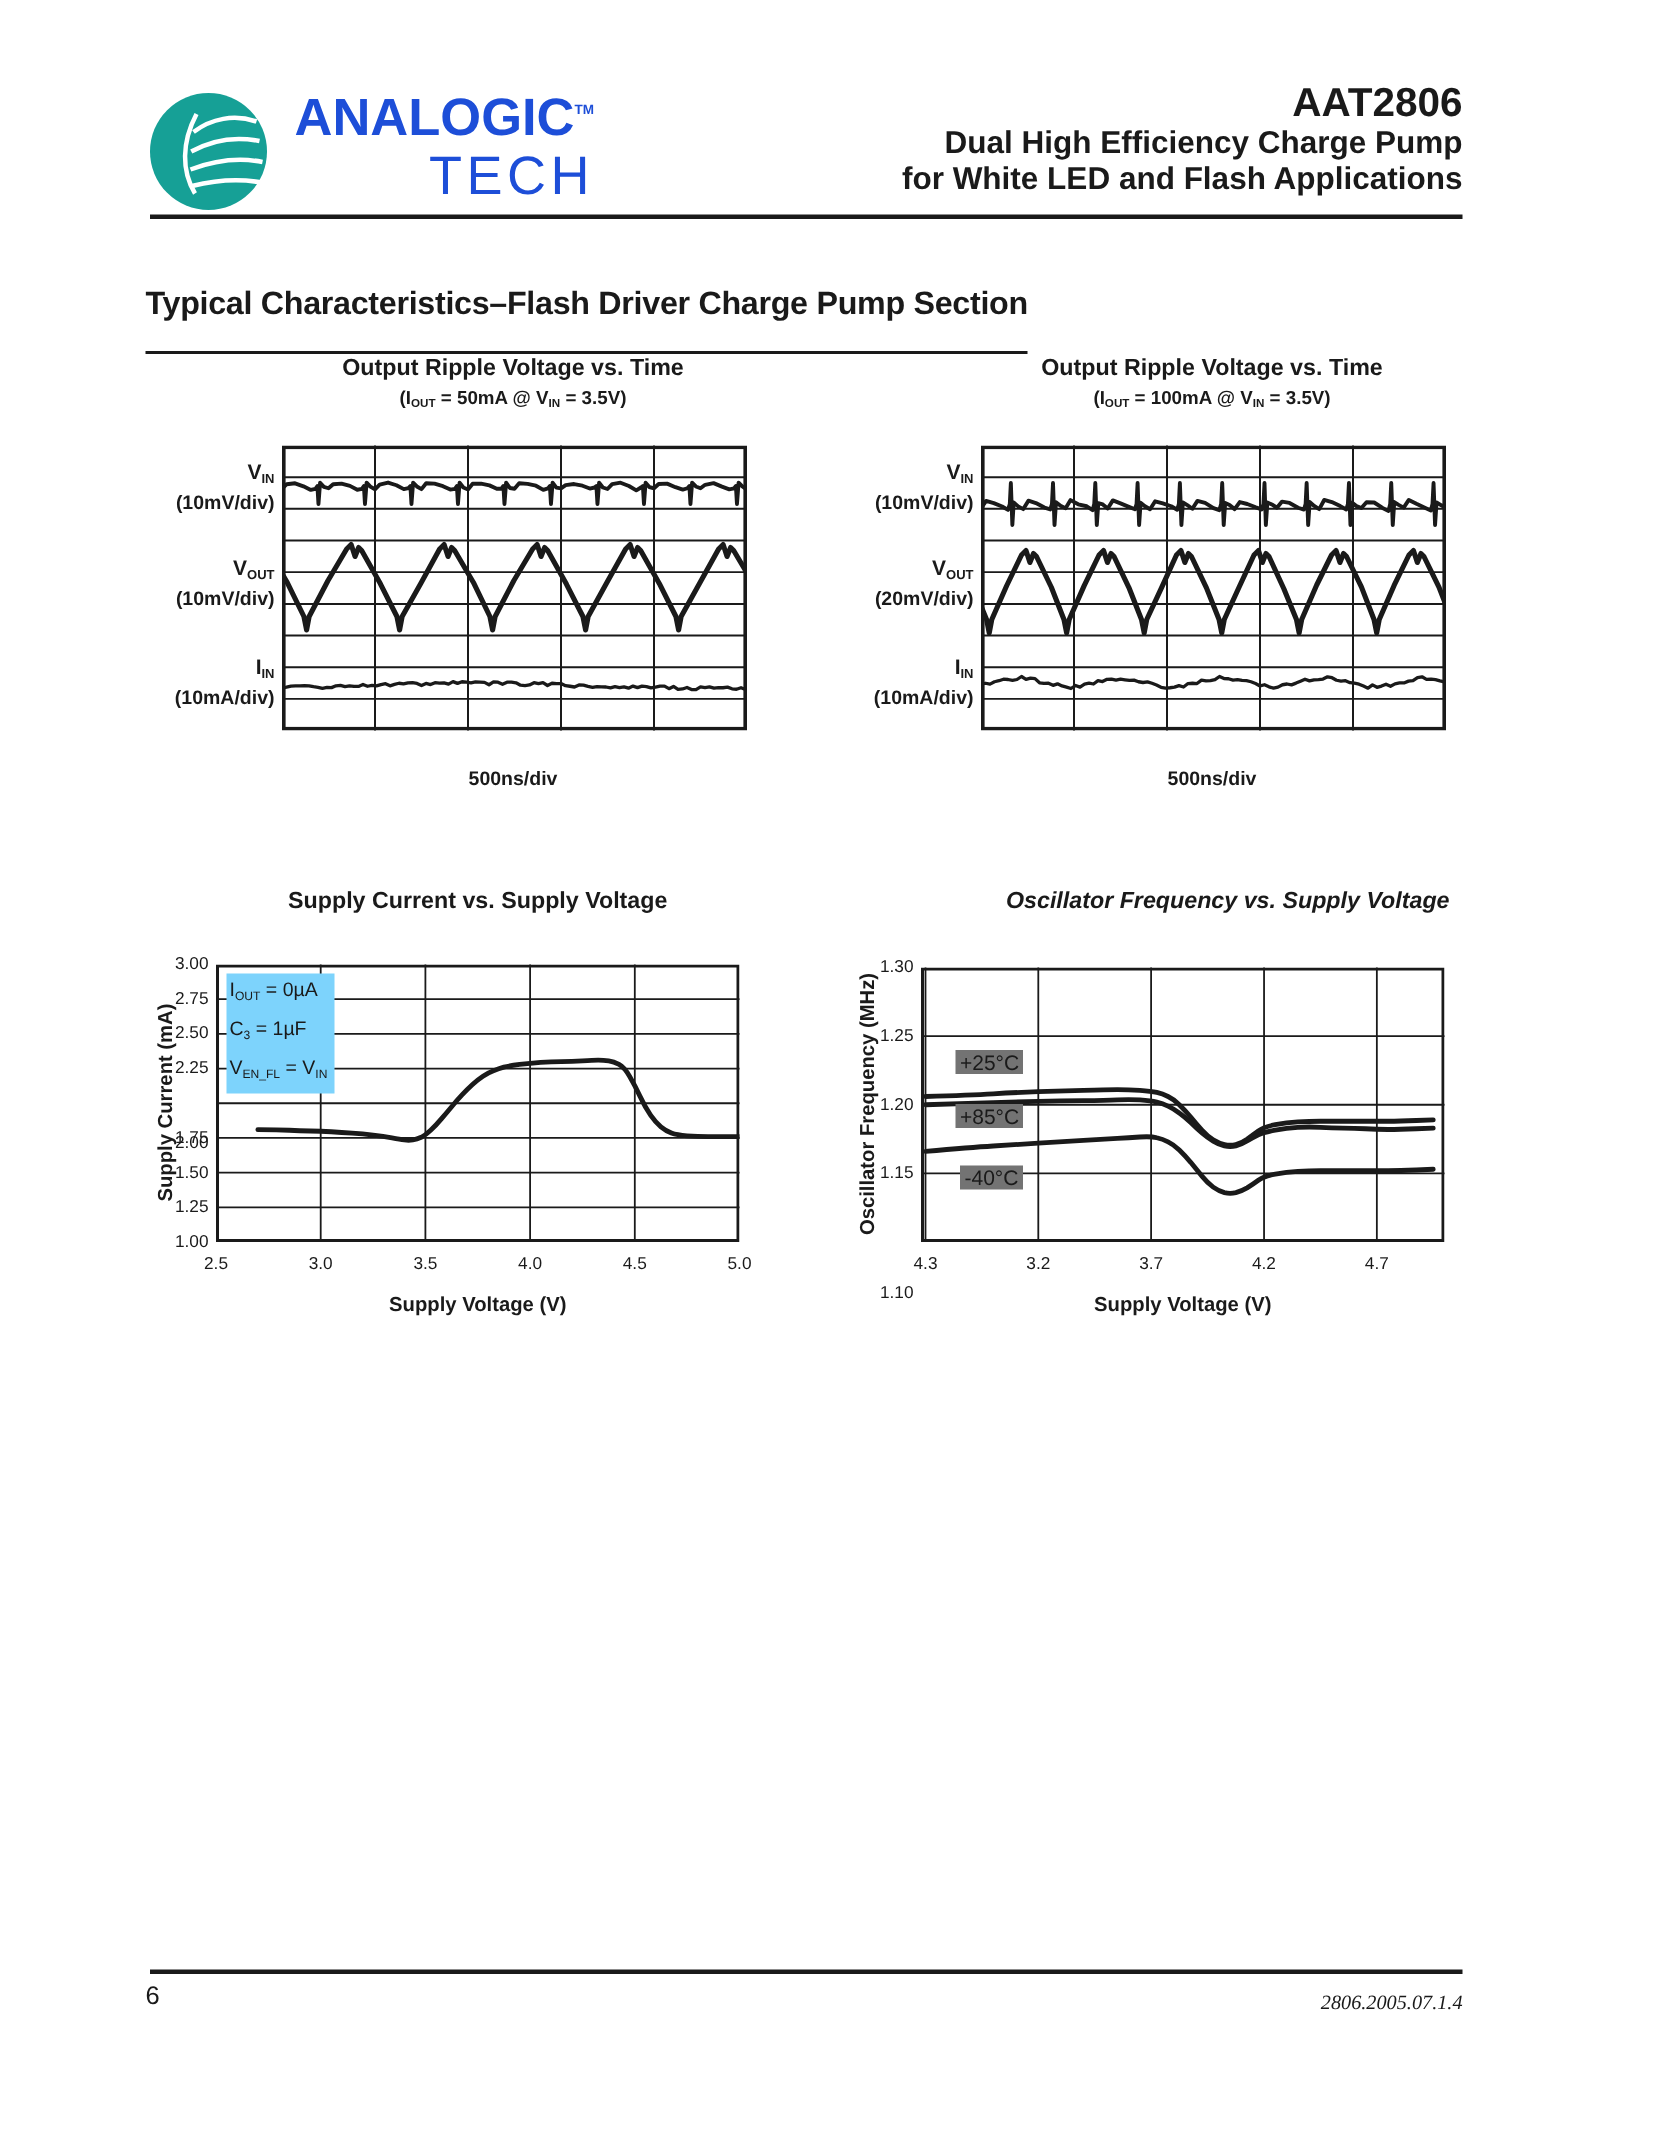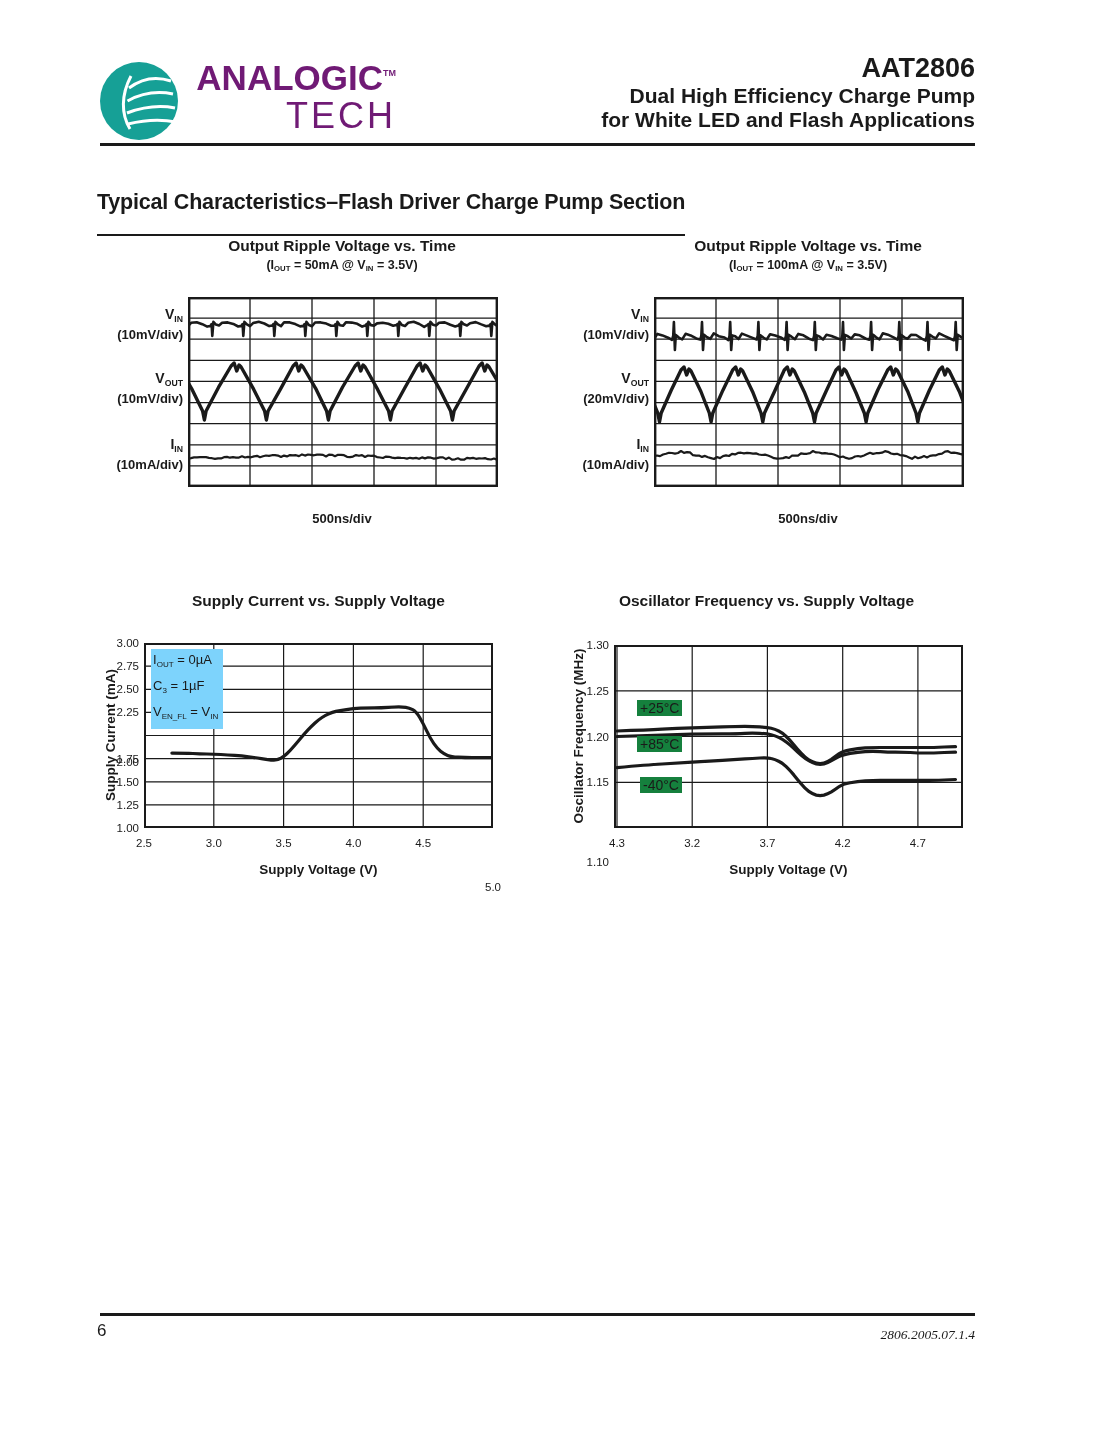--- a/index.html
+++ b/index.html
@@ -4,21 +4,21 @@
 <style>
   html,body{margin:0;padding:0;background:#e8e8e8;}
   .page{position:relative;width:1105px;height:1430px;background:#ffffff;margin:0 auto;
         font-family:"Liberation Sans", sans-serif;color:#1a1a1a;overflow:hidden;}
   .abs{position:absolute;}
   .ctr{text-align:center;}
   .rt{text-align:right;}
   sub{font-size:0.62em;vertical-align:-0.32em;}
   sup.tm{font-size:9px;vertical-align:14px;letter-spacing:0;}
   
-  .brand{right:709px;top:54px;text-align:right;color:#701a75;line-height:38px;}
+  .brand{right:709px;top:54px;text-align:right;color:#1d4ed8;line-height:38px;}
   .brand .l1{font-size:35px;font-weight:700;letter-spacing:0px;}
   .brand .l2{font-size:36px;font-weight:400;letter-spacing:3px;}
   .ptitle{right:130px;top:53px;text-align:right;color:#1a1a1a;}
   .ptitle .p1{font-size:27px;font-weight:bold;line-height:31px;}
   .ptitle .p2{font-size:21px;font-weight:bold;line-height:24px;}
   .rule{background:#1a1a1a;}
   
   .sect{left:97px;top:190px;font-size:21.5px;font-weight:bold;
         border-bottom:2.5px solid #1a1a1a;padding-bottom:19px;letter-spacing:-0.2px;}
   
@@ -26,21 +26,21 @@
   .chart-sub{font-size:12.5px;font-weight:bold;}
   .trace-label{width:88px;text-align:right;line-height:15px;}
   .trace-label .tl1{font-size:14px;font-weight:bold;}
   .trace-label .tl2{font-size:13px;font-weight:bold;}
   .timebase{font-size:13px;font-weight:bold;}
   .axis-title{font-size:13.5px;font-weight:bold;}
   .vlabel{white-space:nowrap;transform:translate(-50%,-50%) rotate(-90deg);}
   .tick{position:absolute;font-size:11.5px;color:#1a1a1a;}
   .anno{left:151px;top:649px;font-size:13px;line-height:21.5px;background:#7dd3fc;
         padding:0 5px 2px 2px;white-space:nowrap;}
-  .series-label{font-size:14px;background:#15803d;padding:0 3px;white-space:nowrap;}
+  .series-label{font-size:14px;background:#737373;padding:0 3px;white-space:nowrap;}
   svg{display:block;}
   
   .pageno{left:97px;top:1321px;font-size:17px;}
   .doccode{right:130px;top:1327px;font-size:13.5px;font-style:italic;
            font-family:"Liberation Serif", serif;}
 </style>
 </head>
 <body>
 
 <div class="page">
@@ -125,21 +125,21 @@
       <rect x="1" y="1" width="347" height="183" fill="none" stroke="#1a1a1a" stroke-width="2"></rect>
       <path d="M27.9 110.1Q41.9 110.1 48.9 110.5Q55.8 111.0 62.8 111.0Q69.8 111.0 76.8 111.5Q83.8 111.9 90.7 112.4Q97.7 112.8 104.7 113.8Q111.7 114.7 117.3 115.6Q122.8 116.5 125.6 117.0Q128.4 117.5 131.2 117.0Q134.0 116.5 136.8 115.2Q139.6 113.8 143.1 110.5Q146.6 107.3 150.1 103.1Q153.6 99.0 157.1 94.8Q160.5 90.6 164.0 86.9Q167.5 83.2 171.0 80.0Q174.5 76.8 178.0 74.5Q181.5 72.1 185.0 70.8Q188.5 69.4 191.9 68.4Q195.4 67.5 202.4 66.6Q209.4 65.7 216.4 65.2Q223.4 64.8 230.3 64.8Q237.3 64.8 244.3 64.3Q251.3 63.8 254.8 63.8Q258.3 63.8 261.8 64.3Q265.2 64.8 268.7 66.6Q272.2 68.5 275.7 74.5Q279.2 80.5 282.7 87.9Q286.2 95.3 289.7 100.4Q293.2 105.4 296.6 108.2Q300.1 111.0 303.6 112.4Q307.1 113.8 314.1 114.2Q321.1 114.7 328.1 114.7Q335.0 114.7 342.0 114.7L349.0 114.7" fill="none" stroke="#1a1a1a" stroke-width="3.2" stroke-linejoin="round" stroke-linecap="round"></path>
     </svg>
   <div class="abs anno">
     <div>I<sub>OUT</sub> = 0µA</div>
     <div>C<sub>3</sub> = 1µF</div>
     <div>V<sub>EN_FL</sub> = V<sub>IN</sub></div>
   </div>
   <div class="abs axis-title ctr" style="left:144px;top:862px;width:349px;">Supply Voltage (V)</div>
 
-  <div class="abs chart-title ctr" style="left:572px;top:592px;width:389px;">Oscillator Frequency vs. Supply Voltage</div>
+  <div class="abs chart-title ctr" style="left:624px;top:592px;width:389px;font-style:italic;">Oscillator Frequency vs. Supply Voltage</div>
   <div class="abs axis-title vlabel" style="left:578px;top:736px;">Oscillator Frequency (MHz)</div>
   <svg class="abs" style="left:614px;top:645px;" width="349" height="183" viewBox="0 0 349 183">
       <path d="M3.0 0V183M78.2 0V183M153.4 0V183M228.7 0V183M303.9 0V183M0 137.3H349M0 91.5H349M0 45.8H349" fill="none" stroke="#1a1a1a" stroke-width="1.2" stroke-linejoin="round" stroke-linecap="round"></path>
       <rect x="1" y="1" width="347" height="181" fill="none" stroke="#1a1a1a" stroke-width="2"></rect>
       <path d="M3.0 86.0Q33.1 85.1 48.1 84.2Q63.2 83.3 78.2 82.8Q93.3 82.4 108.3 81.9Q123.4 81.4 130.9 81.4Q138.4 81.4 145.9 81.9Q153.4 82.4 157.2 83.3Q161.0 84.2 164.7 86.0Q168.5 87.8 172.2 91.5Q176.0 95.2 179.8 99.7Q183.5 104.3 187.3 108.4Q191.0 112.5 194.8 114.8Q198.6 117.1 202.3 118.0Q206.1 119.0 209.9 118.0Q213.6 117.1 217.4 114.4Q221.1 111.6 224.9 108.9Q228.7 106.1 236.2 104.8Q243.7 103.4 251.2 102.9Q258.7 102.5 266.3 102.5Q273.8 102.5 281.3 102.5Q288.8 102.5 296.3 102.5Q303.9 102.5 311.4 102.5Q318.9 102.5 330.2 102.0L341.5 101.6" fill="none" stroke="#1a1a1a" stroke-width="3.2" stroke-linejoin="round" stroke-linecap="round"></path>
       <path d="M3.0 91.5Q33.1 90.6 48.1 90.1Q63.2 89.7 78.2 89.2Q93.3 88.8 108.3 88.8Q123.4 88.8 130.9 88.3Q138.4 87.8 145.9 88.3Q153.4 88.8 157.2 89.7Q161.0 90.6 164.7 92.4Q168.5 94.2 172.2 97.0Q176.0 99.7 179.8 103.4Q183.5 107.1 187.3 110.3Q191.0 113.5 194.8 115.7Q198.6 118.0 202.3 119.0Q206.1 119.9 209.9 119.0Q213.6 118.0 217.4 115.7Q221.1 113.5 224.9 111.6Q228.7 109.8 236.2 108.4Q243.7 107.1 251.2 106.6Q258.7 106.1 266.3 106.6Q273.8 107.1 281.3 107.1Q288.8 107.1 296.3 107.5Q303.9 108.0 311.4 108.0Q318.9 108.0 330.2 107.5L341.5 107.1" fill="none" stroke="#1a1a1a" stroke-width="3.2" stroke-linejoin="round" stroke-linecap="round"></path>
       <path d="M3.0 122.6Q33.1 119.9 48.1 119.0Q63.2 118.0 78.2 117.1Q93.3 116.2 108.3 115.3Q123.4 114.4 130.9 113.9Q138.4 113.5 145.9 113.0Q153.4 112.5 157.2 113.5Q161.0 114.4 164.7 116.2Q168.5 118.0 172.2 121.7Q176.0 125.4 179.8 129.9Q183.5 134.5 187.3 139.1Q191.0 143.7 194.8 146.4Q198.6 149.1 202.3 150.1Q206.1 151.0 209.9 150.1Q213.6 149.1 217.4 146.9Q221.1 144.6 224.9 141.8Q228.7 139.1 236.2 137.7Q243.7 136.3 251.2 135.9Q258.7 135.4 266.3 135.4Q273.8 135.4 281.3 135.4Q288.8 135.4 296.3 135.4Q303.9 135.4 311.4 135.4Q318.9 135.4 330.2 135.0L341.5 134.5" fill="none" stroke="#1a1a1a" stroke-width="3.2" stroke-linejoin="round" stroke-linecap="round"></path>
     </svg>
   <span class="abs series-label" style="left:637px;top:700px;">+25°C</span>
   <span class="abs series-label" style="left:637px;top:736px;">+85°C</span>
@@ -157,21 +157,21 @@
     <span class="tick rt" style="left: 95px; width: 44px; top: 729.5px; margin-top: 26px;">2.00</span>
     <span class="tick rt" style="left: 95px; width: 44px; top: 706.375px;">2.25</span>
     <span class="tick rt" style="left: 95px; width: 44px; top: 683.25px;">2.50</span>
     <span class="tick rt" style="left: 95px; width: 44px; top: 660.125px;">2.75</span>
     <span class="tick rt" style="left: 95px; width: 44px; top: 637px;">3.00</span>
     <span class="tick ctr" style="left: 122px; width: 44px; top: 837px;">2.5</span>
     <span class="tick ctr" style="left: 191.8px; width: 44px; top: 837px;">3.0</span>
     <span class="tick ctr" style="left: 261.6px; width: 44px; top: 837px;">3.5</span>
     <span class="tick ctr" style="left: 331.4px; width: 44px; top: 837px;">4.0</span>
     <span class="tick ctr" style="left: 401.2px; width: 44px; top: 837px;">4.5</span>
-    <span class="tick ctr" style="left: 471px; width: 44px; top: 837px; margin-top: 44px;">5.0</span>
+    <span class="tick ctr" style="left: 471px; width: 44px; top: 837px;">5.0</span>
     <span class="tick rt" style="left: 565px; width: 44px; top: 856px;">1.10</span>
     <span class="tick rt" style="left: 565px; width: 44px; top: 776.25px;">1.15</span>
     <span class="tick rt" style="left: 565px; width: 44px; top: 730.5px;">1.20</span>
     <span class="tick rt" style="left: 565px; width: 44px; top: 684.75px;">1.25</span>
     <span class="tick rt" style="left: 565px; width: 44px; top: 639px;">1.30</span>
     <span class="tick ctr" style="left: 595.009px; width: 44px; top: 837px;">4.3</span>
     <span class="tick ctr" style="left: 670.224px; width: 44px; top: 837px;">3.2</span>
     <span class="tick ctr" style="left: 745.44px; width: 44px; top: 837px;">3.7</span>
     <span class="tick ctr" style="left: 820.655px; width: 44px; top: 837px;">4.2</span>
     <span class="tick ctr" style="left: 895.871px; width: 44px; top: 837px;">4.7</span>

